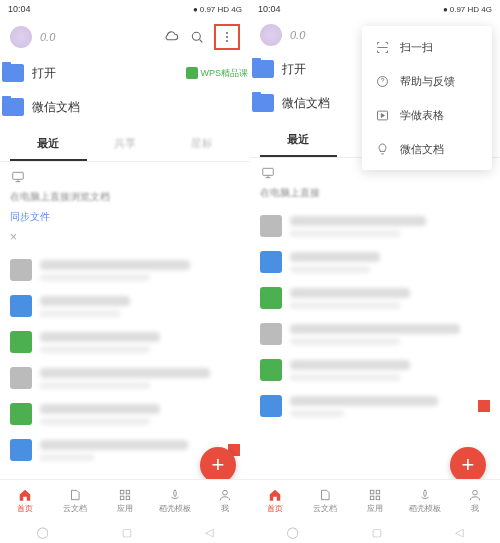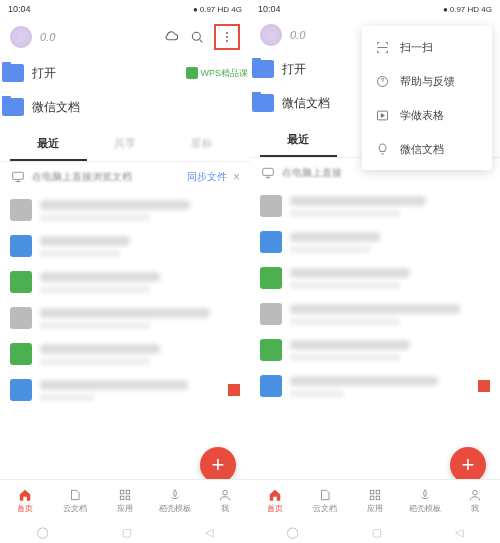--- a/index.html
+++ b/index.html
@@ -25,21 +25,21 @@
   .folder-icon { width: 22px; height: 18px; background: #5b8def; border-radius: 2px; position: relative; }
   .folder-icon::before { content: ''; position: absolute; top: -2px; left: 0; width: 9px; height: 3px; background: #5b8def; border-radius: 1px 1px 0 0; }
   .folder-label { font-size: 12px; color: #333; flex: 1; }
   .wps-badge { font-size: 9px; color: #4caf50; display: flex; align-items: center; gap: 2px; }
   .wps-ico { width: 12px; height: 12px; background: #4caf50; border-radius: 2px; display: inline-block; }
   
   .tabs { display: flex; border-bottom: 1px solid #eee; padding: 0 10px; margin-top: 4px; }
   .tab { flex: 1; text-align: center; padding: 8px 0; font-size: 11px; color: #bbb; filter: blur(1px); }
   .tab.active { color: #333; font-weight: 600; border-bottom: 2px solid #333; filter: none; }
   
-  .tip-row { display: flex; align-items: flex-start; padding: 8px 10px; font-size: 10px; color: #888; gap: 6px; }
+  .tip-row { display: flex; align-items: flex-start; padding: 8px 10px; font-size: 10px; color: #888; gap: 6px; flex-direction: column; }
   .tip-icon { width: 16px; height: 14px; }
   .tip-icon svg { width: 16px; height: 14px; }
   .tip-text { flex: 1; filter: blur(1px); }
   .tip-action { color: #5b8def; font-size: 10px; }
   .tip-close { color: #aaa; font-size: 12px; }
   
   .doc-list { flex: 1; overflow: hidden; padding: 0 10px; }
   .doc-row { display: flex; align-items: center; padding: 7px 0; gap: 8px; }
   .doc-icon { width: 22px; height: 22px; border-radius: 3px; flex-shrink: 0; }
   .doc-icon.gray { background: #bbb; }

